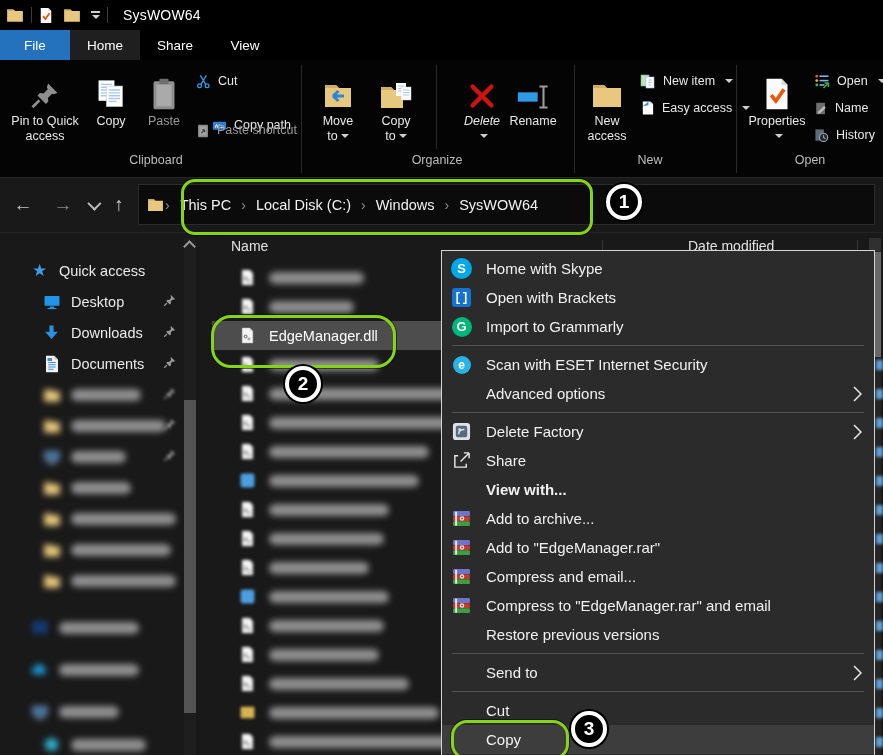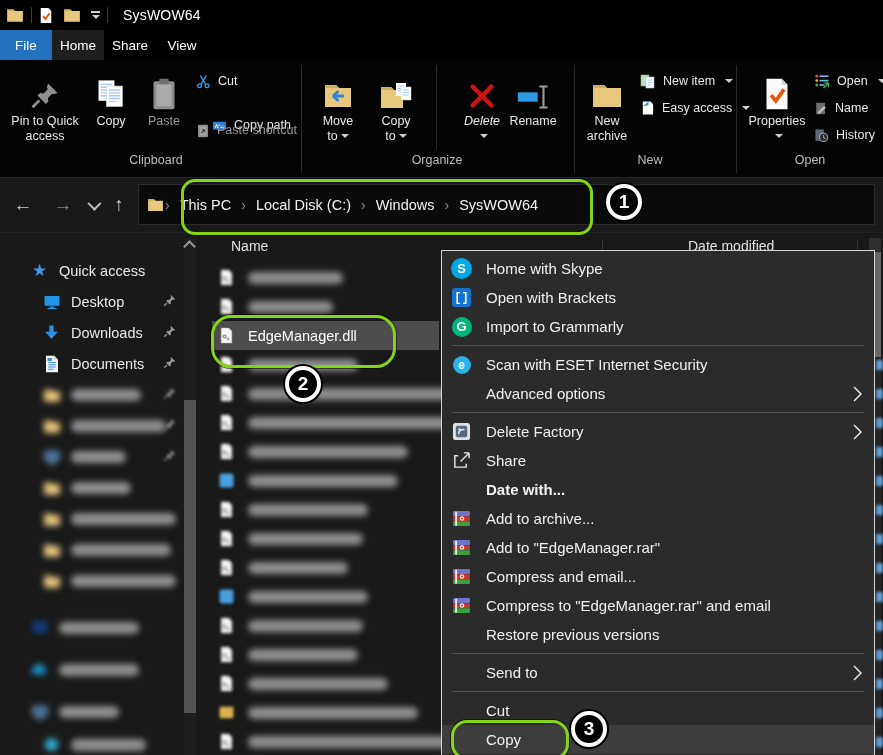--- a/index.html
+++ b/index.html
@@ -9,21 +9,21 @@
   
   .titlebar{position:absolute;top:0;left:0;right:0;height:30px;background:#000;display:flex;align-items:center;padding-left:6px;}
   .vsep{width:1px;height:16px;background:#3c3c3c;margin:0 7px;}
   .qat{display:flex;align-items:center;gap:10px;}
   .title{color:#fff;font-size:14px;margin-left:8px;letter-spacing:.2px;}
   .caret{display:inline-block;width:0;height:0;border-left:4px solid transparent;border-right:4px solid transparent;border-top:4.5px solid #cfcfcf;vertical-align:2px;margin-left:3px;}
   .qat-caret{display:flex;flex-direction:column;align-items:center;gap:2px;}
   .qat-caret .bar{width:9px;height:1.5px;background:#cfcfcf;}
   
   .tabrow{position:absolute;top:30px;left:0;right:0;height:30px;background:#000;display:flex;}
-  .tab{width:52px;display:flex;align-items:center;justify-content:center;font-size:13.5px;color:#fff;cursor:default;}
+  .tab{width:70px;display:flex;align-items:center;justify-content:center;font-size:13.5px;color:#fff;cursor:default;}
   .tab.accent{background:var(--accent,#2472bd);}
   .tab.active{background:#1f1f1f;}
   
   .ribbon{position:absolute;top:60px;left:0;right:0;height:117px;background:#040404;border-bottom:1px solid #262626;font-size:12.5px;}
   .rgdiv{position:absolute;top:5px;height:108px;width:1px;background:#2a2a2a;}
   .rgdiv.short{height:84px;}
   .glabel{position:absolute;top:93px;color:#bdbdbd;transform:translateX(-50%);white-space:nowrap;}
   .bigbtn{position:absolute;top:7px;text-align:center;line-height:15px;color:#e8e8e8;}
   .bigbtn .bicon{height:44px;display:flex;align-items:flex-end;justify-content:center;margin-bottom:3px;}
   .smallbtn{position:absolute;display:flex;align-items:center;gap:7px;height:22px;white-space:nowrap;}
@@ -45,21 +45,21 @@
   .blur{filter:blur(3px);}
   .blur1{filter:blur(1.5px);}
   .smudge{height:12px;border-radius:6px;background:#adadad;opacity:.8;filter:blur(3px);}
   .sbar{position:absolute;background:#1e1e1e;}
   .sbthumb{position:absolute;background:#545454;}
   .upchev{width:7px;height:7px;border-left:2px solid #9a9a9a;border-top:2px solid #9a9a9a;transform:rotate(45deg);margin-top:4px;}
   
   .colhdr{position:absolute;top:238px;font-size:14px;color:#e2e2e2;}
   .hdrdiv{position:absolute;top:240px;height:24px;width:1px;background:#383838;}
   #rows{position:absolute;left:212px;top:263px;width:662px;}
-  .frow{display:flex;align-items:center;height:29px;padding-left:6px;gap:13px;font-size:14.5px;}
+  .frow{display:flex;align-items:center;height:29px;padding-left:27px;gap:13px;font-size:14.5px;}
   .frow .ic{width:17px;height:17px;}
   .frow.selected{background:#4d4d4d;width:221px;color:#fff;}
   
   #cmenu{position:absolute;left:441px;top:250px;width:434px;height:510px;background:#2b2b2b;border:1px solid #d4d4d4;box-sizing:border-box;padding-top:3px;z-index:5;}
   .mi{display:flex;align-items:center;height:29px;padding:0 12px 0 9px;font-size:15px;color:#f1f1f1;gap:14px;}
   .mi .mico{width:21px;height:21px;flex:none;display:flex;align-items:center;justify-content:center;}
   .mi .lbl{flex:1;white-space:nowrap;}
   .mi.b .lbl{font-weight:bold;}
   .mi.hl{background:#3d3d3d;}
   .msep{height:1px;background:#525252;margin:4px 10px;}
@@ -256,21 +256,21 @@
 
     <div class="bigbtn" style="left:578px;width:58px;">
       <div class="bicon">
           <span class="ic" id="ic-newfolder">
             <svg width="32" height="32" viewBox="0 0 32 28">
               <path d="M2 4h11l3 3h14v19H2z" fill="#e8c87e"></path>
               <path d="M2 4h11l3 3H2z" fill="#cfae62"></path>
             </svg>
           </span>
         </div>
-      <div style="width:44px;margin:0 auto;">New archive</div>
+      <div style="width:44px;margin:0 auto;">New access</div>
     </div>
     <div class="smallbtn" style="left:640px;top:10px;">
       <span class="ic" id="ic-newitem">
           <svg width="16" height="16" viewBox="0 0 16 16">
             <rect x="1" y="2" width="8" height="11" fill="#bfe0bf" stroke="#7fb87f" stroke-width=".6"></rect>
             <rect x="6" y="4" width="8" height="11" fill="#fff" stroke="#9ec3e0" stroke-width=".6"></rect>
             <g stroke="#a9c9ea" stroke-width="1">
               <path d="M8 7h4M8 9.5h4M8 12h3"></path>
             </g>
           </svg>
@@ -826,21 +826,21 @@
         <span class="mico">
           <svg width="19" height="19" viewBox="0 0 20 20" fill="none" stroke="#e8e8e8" stroke-width="1.5">
             <path d="M6.5 5H3v12h12v-3.5"></path>
             <path d="M9 11l9-9M18 2h-5.5M18 2v5.5"></path>
           </svg>
         </span>
         <span class="lbl">Share</span>
       </div>
       <div class="mi b">
         <span class="mico"></span>
-        <span class="lbl">Date with...</span>
+        <span class="lbl">View with...</span>
       </div>
       <div class="mi">
         <span class="mico">
           <svg width="19" height="19" viewBox="0 0 18 18">
             <rect x="1" y="2" width="16" height="4.6" rx="1" fill="#6f74c9"></rect>
             <rect x="1" y="6.8" width="16" height="4.6" rx="1" fill="#c23b2e"></rect>
             <rect x="1" y="11.6" width="16" height="4.6" rx="1" fill="#3f9c3f"></rect>
             <rect x="3" y="2.6" width="1.8" height="13.2" fill="#fff" opacity=".85"></rect>
             <circle cx="9.5" cy="9" r="2.1" fill="#fff" opacity=".9"></circle>
             <circle cx="9.5" cy="9" r="1" fill="#c23b2e"></circle>

